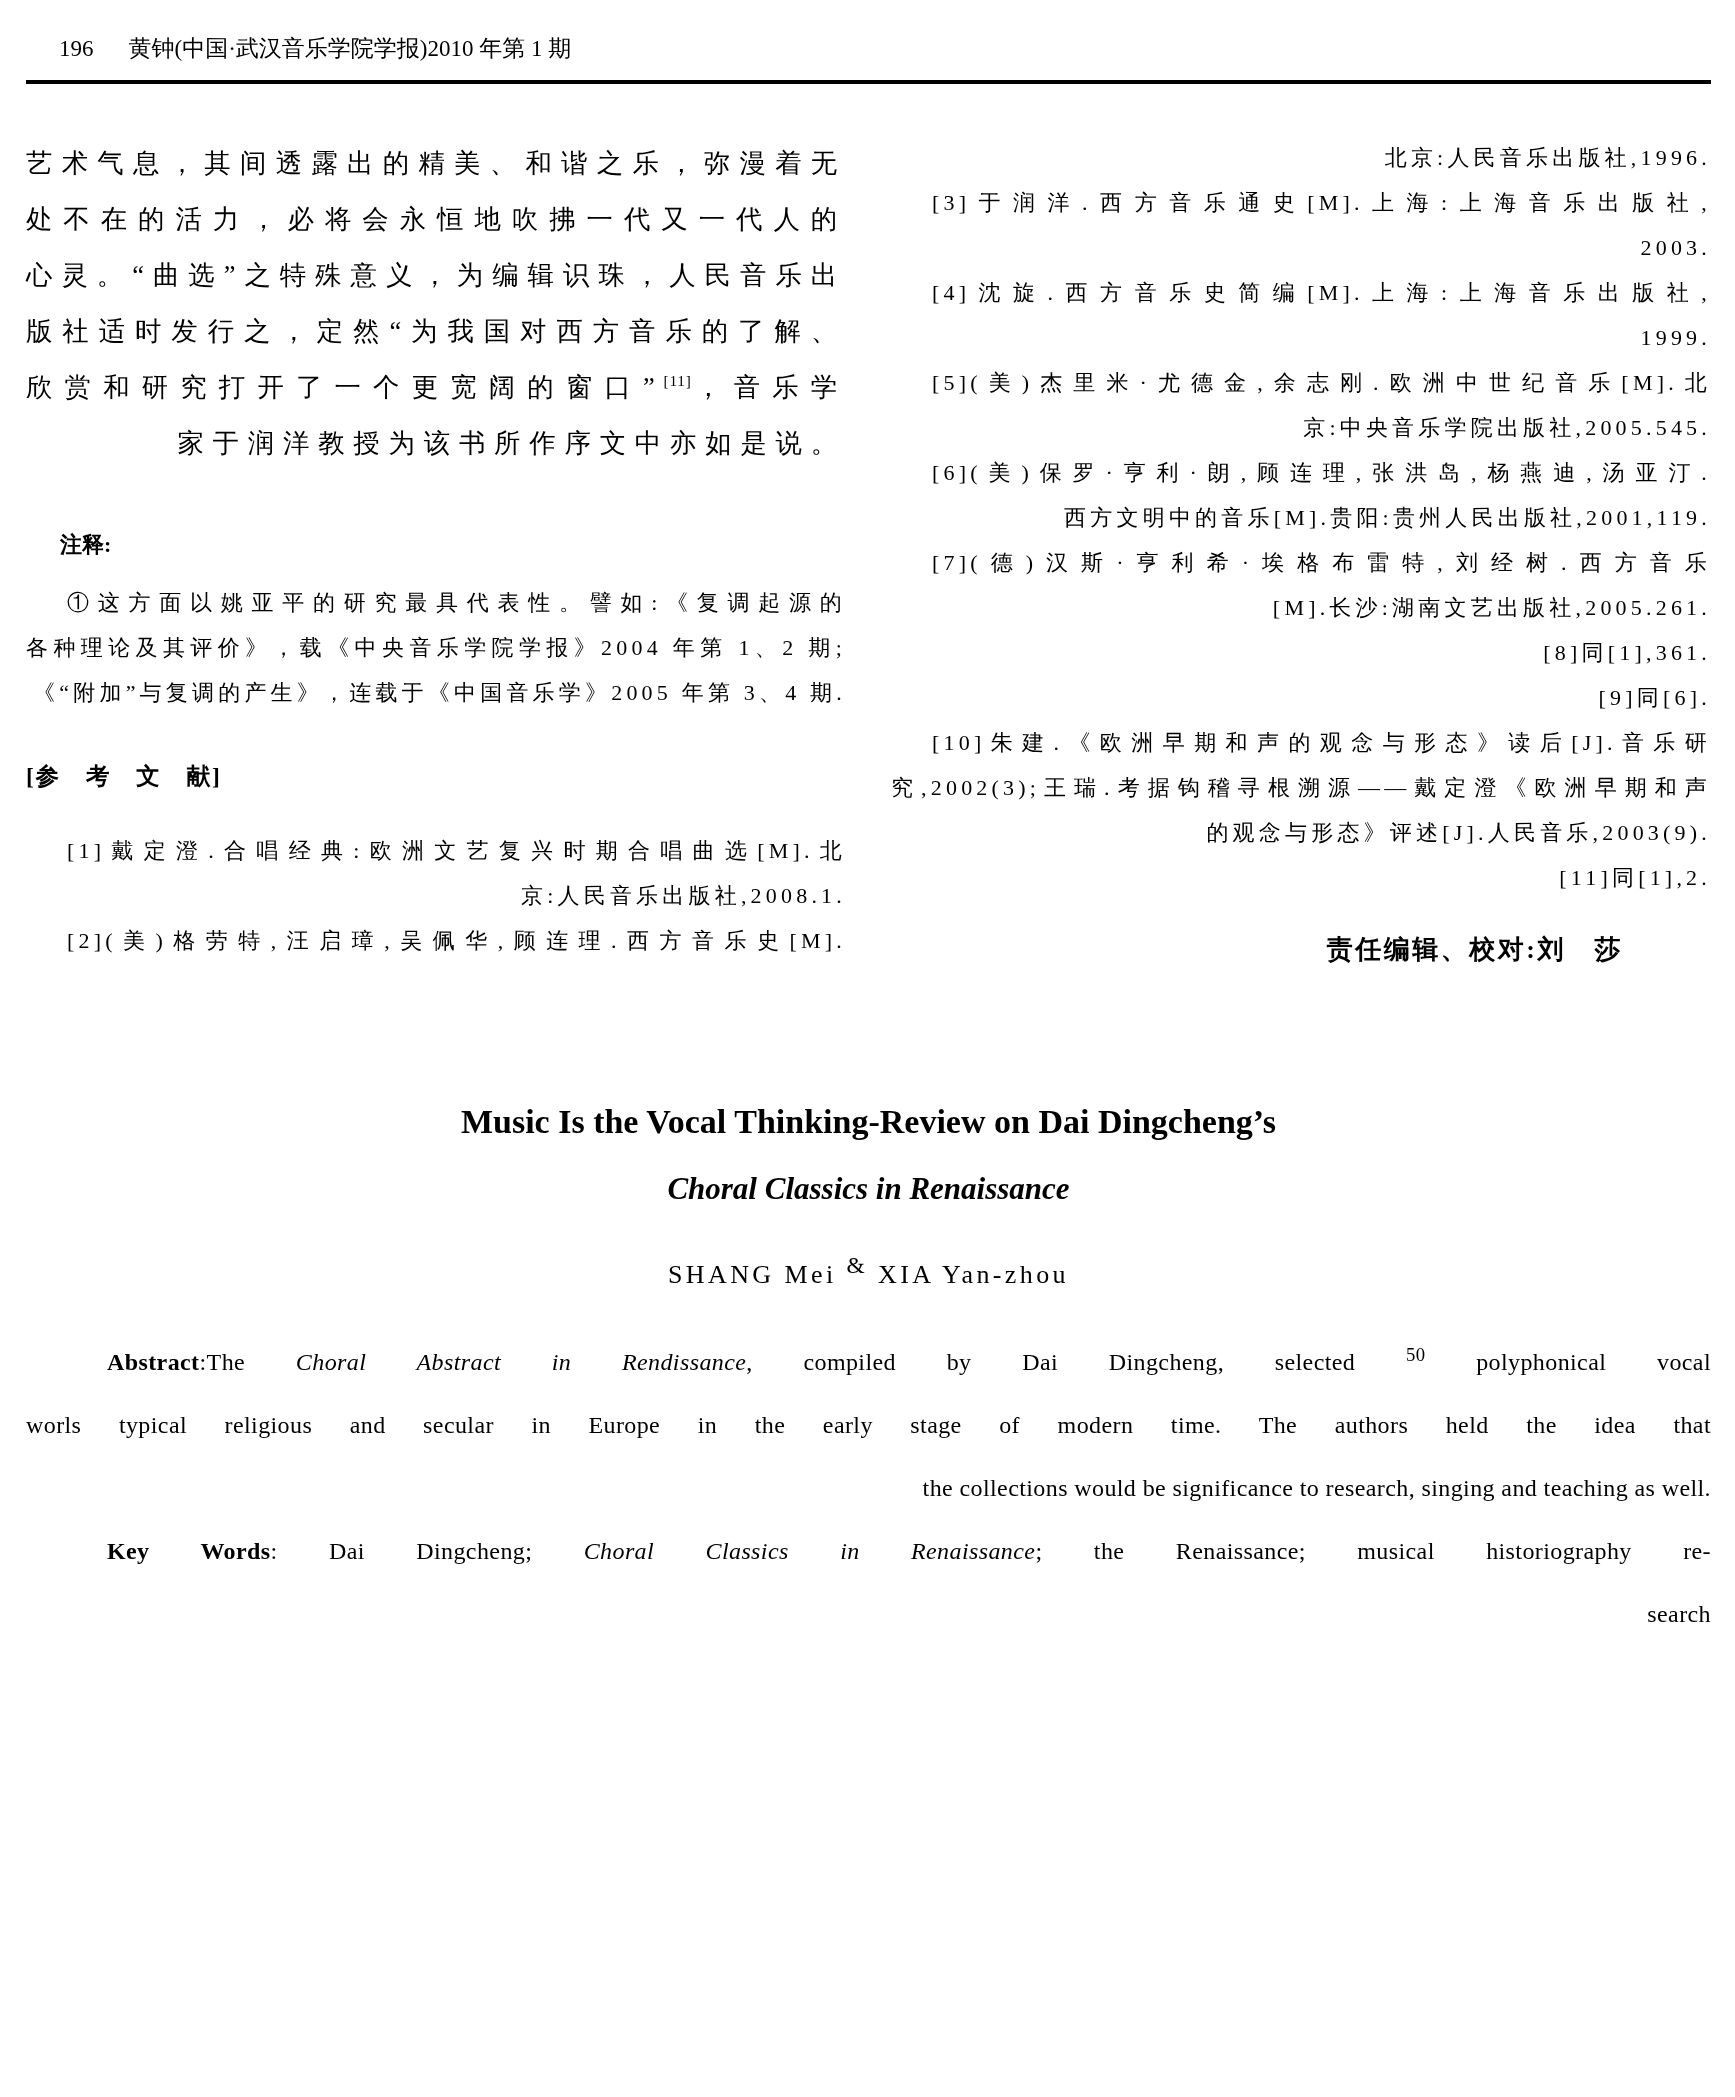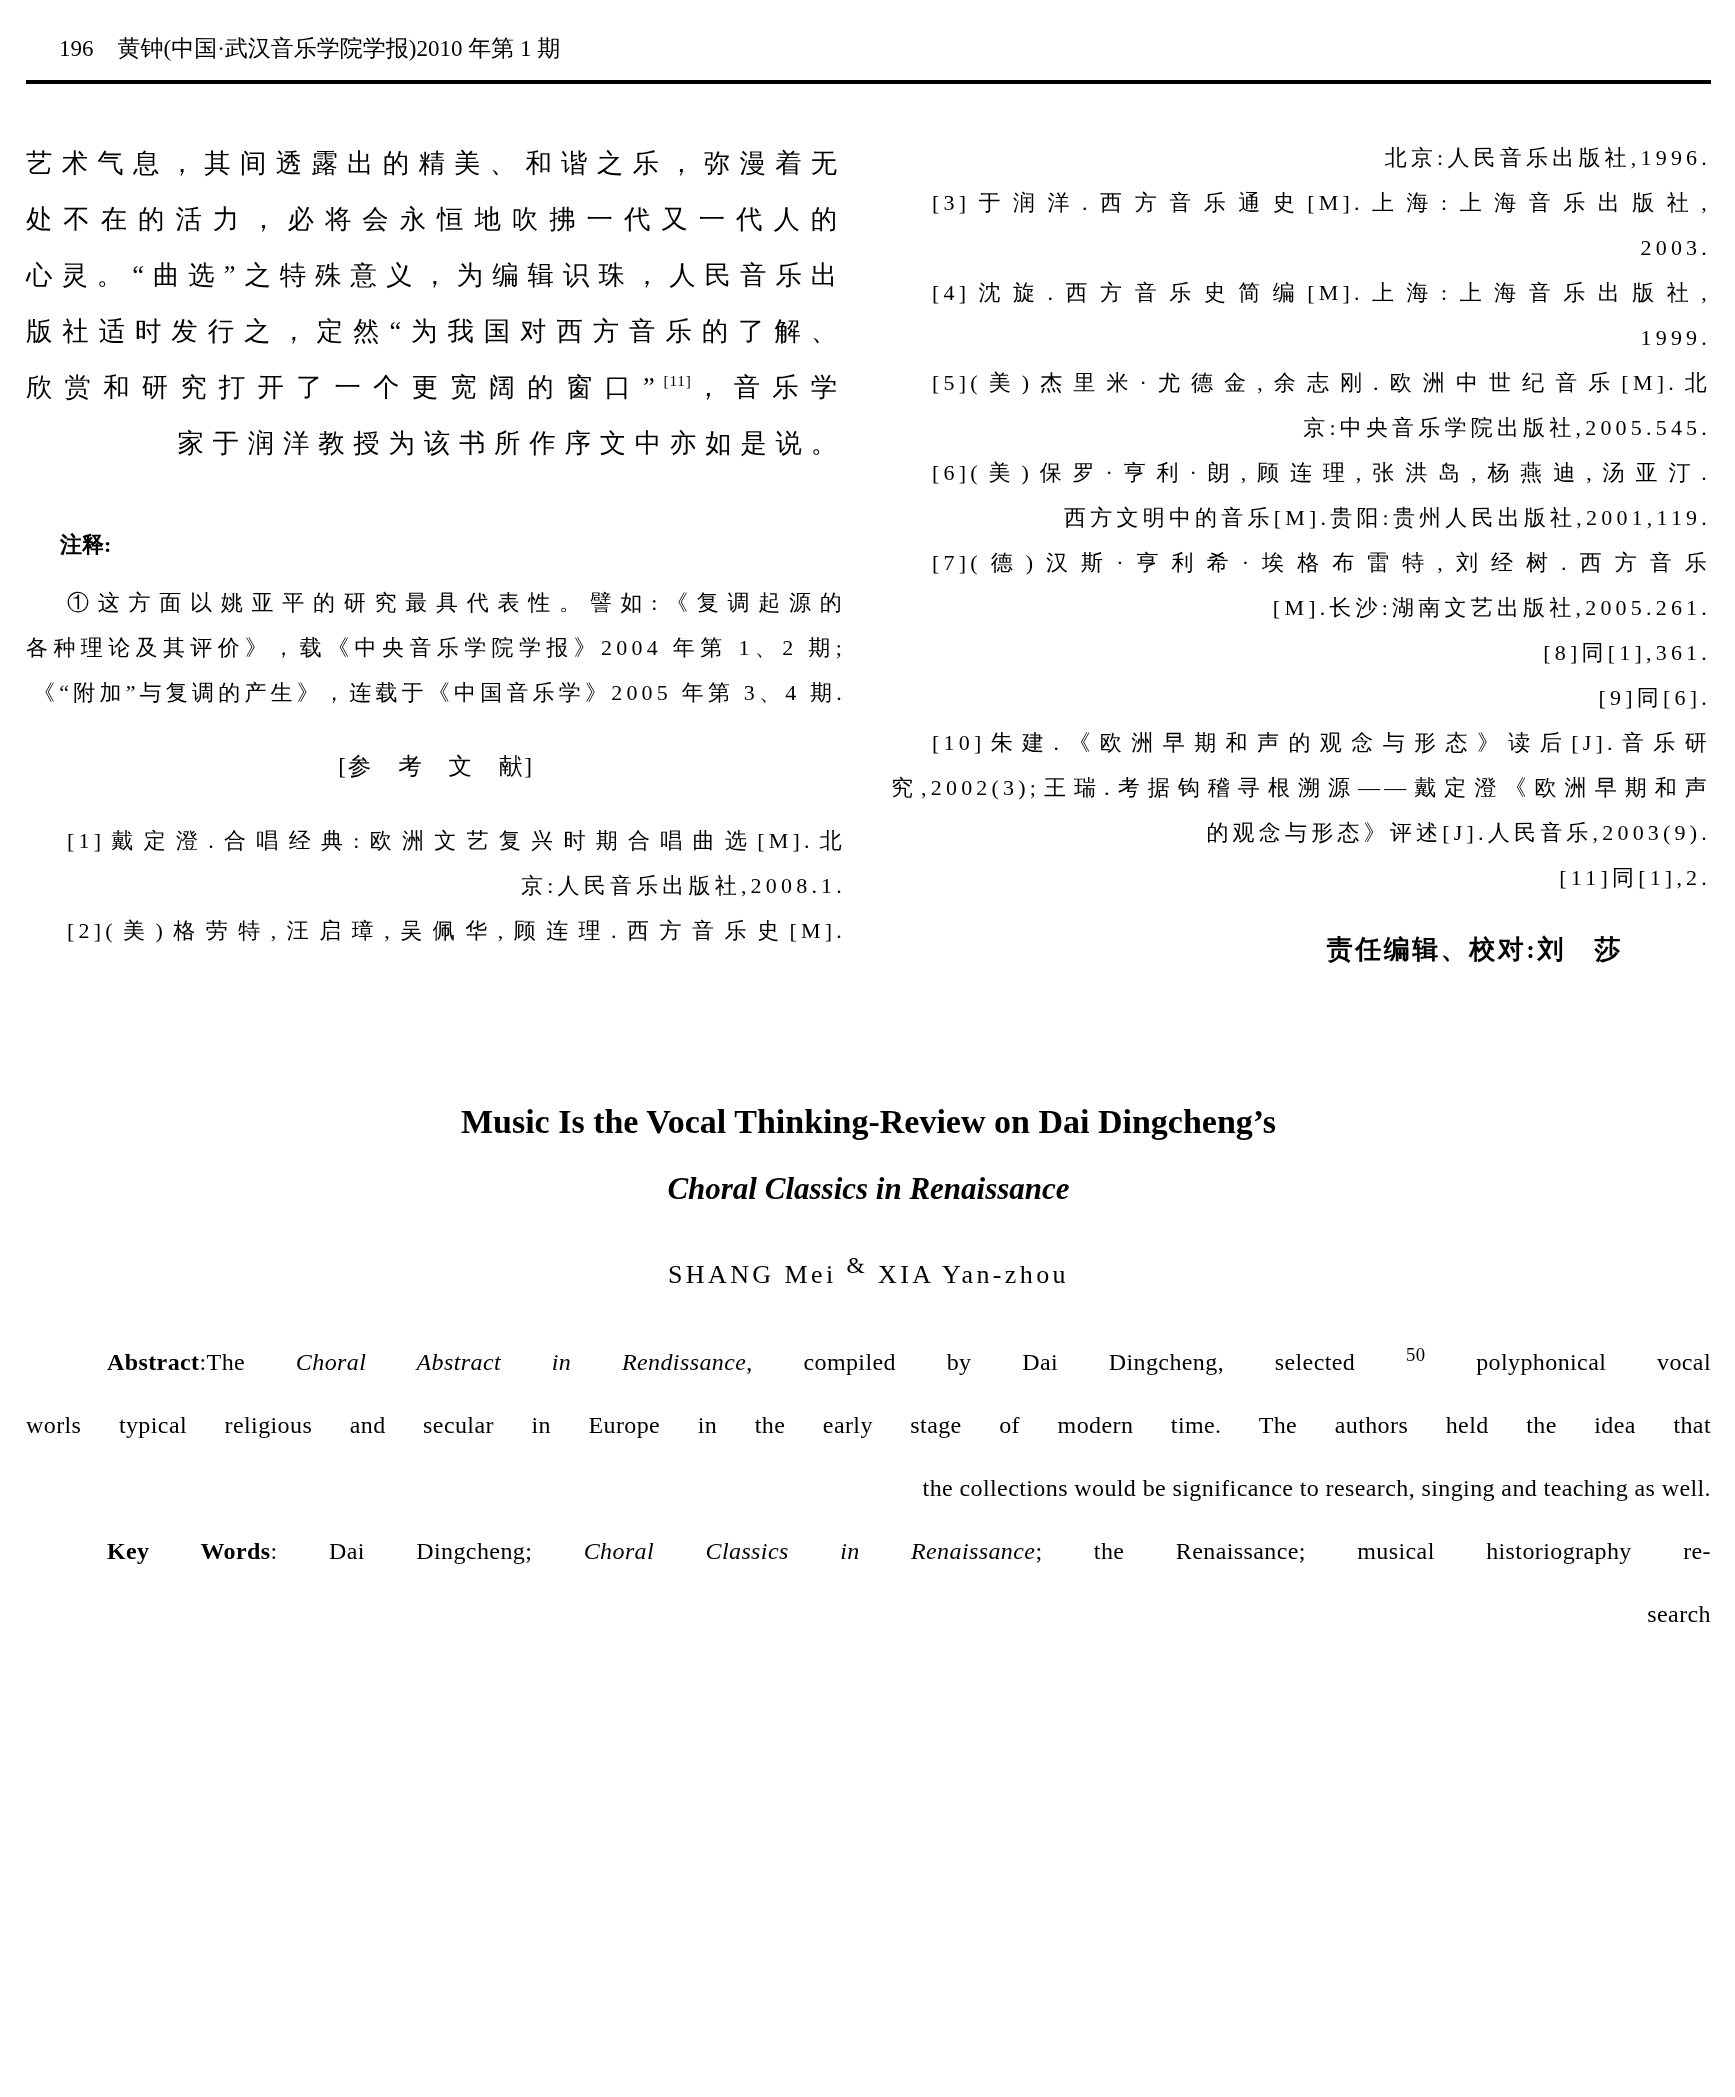--- a/index.html
+++ b/index.html
@@ -7,39 +7,39 @@
   body {
     width:1735px; height:2568px;
     font-family:"Liberation Serif","DejaVu Serif",serif;
     color:#000;
     position:relative;
     overflow:hidden;
   }
   .page { position:relative; width:1735px; height:2568px; padding:0 24px 0 26px; }
 
   
-  .header { display:flex; align-items:baseline; gap:24px; padding-top:33px; padding-left:33px; font-size:23px; }
+  .header { display:flex; align-items:baseline; gap:35px; padding-top:33px; padding-left:33px; font-size:23px; }
   .rule { margin-top:16px; height:3.8px; background:#000; }
 
   
   .cols { display:flex; gap:45px; margin-top:51px; }
   .col { width:820px; }
 
   .j   { text-align:justify; text-align-last:justify; }
   .line { white-space:normal;text-align:right; }
 
   .para { font-size:26.4px; line-height:56px; letter-spacing:8.8px; }
   .sup  { vertical-align:super; font-size:0.58em; letter-spacing:0.8px; line-height:0; }
 
   .notes-h { margin-top:59px; padding-left:34px; font-weight:bold; font-size:22px; line-height:29px; }
   .small   { font-size:22px; line-height:45px; letter-spacing:4.2px; }
   .fnote   { margin-top:21px; }
   .ind     { padding-left:41px; }
 
-  .ref-h { margin-top:36px; text-align:center; font-weight:normal; font-size:23.5px; line-height:31px; letter-spacing:1.7px; }
+  .ref-h { margin-top:46px; font-weight:bold; font-size:23.5px; line-height:31px; letter-spacing:1.7px; }
   .refs  { margin-top:36px; }
 
   .editor { margin-top:34px; text-align:right; padding-right:88px; font-weight:bold; font-size:26px; line-height:32px; letter-spacing:2.5px; }
 
   
   .eng { margin-top:133px; }
   .t1 { text-align:center; font-weight:bold; font-size:34px; line-height:45px; }
   .t2 { margin-top:24px; text-align:center; font-weight:bold; font-style:italic; font-size:31px; line-height:41px; }
   .authors { margin-top:39px; text-align:center; font-size:26px; line-height:34px; letter-spacing:3.4px; }
   .amp { vertical-align:super; font-size:0.9em; }

